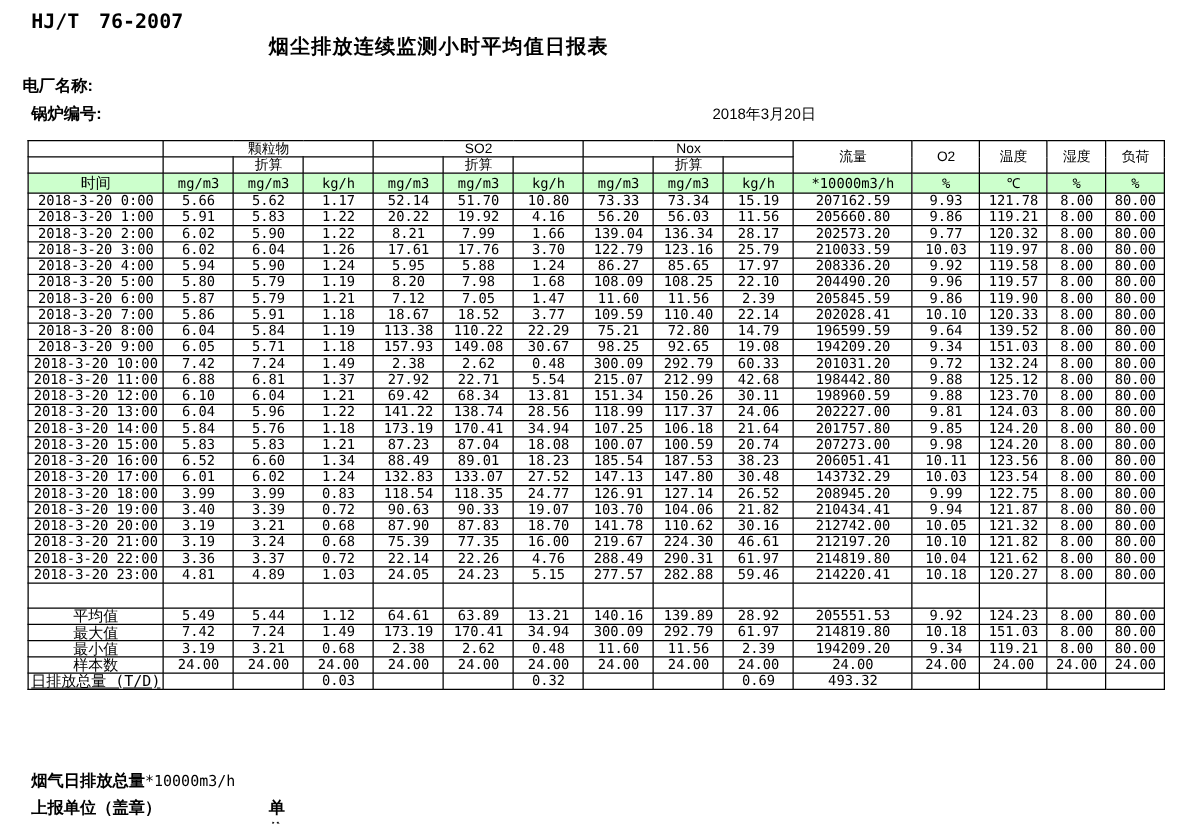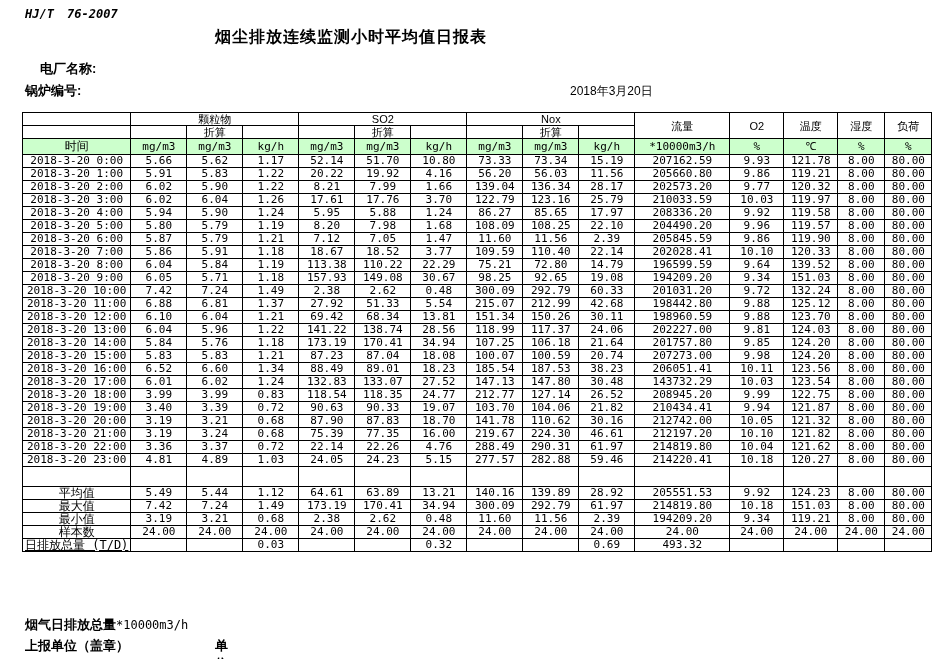--- a/index.html
+++ b/index.html
@@ -3,28 +3,28 @@
 <meta charset="utf-8">
 <style>
   * { box-sizing: border-box; }
   html,body { margin:0; padding:0; background:#fff; }
   .page {
     position:relative; width:948px; height:659px; background:#ffffff;
     font-family:"Liberation Sans","DejaVu Sans",sans-serif; color:#000;
     overflow:hidden;
   }
   .std {
-    position:absolute; left:25px; top:7px; font-size:12px; font-weight:bold;
-    font-family:"DejaVu Sans Mono","Liberation Sans",monospace; word-spacing:6px;font-style:italic;
+    position:absolute; left:25px; top:7px; font-size:16px; font-weight:bold;
+    font-family:"DejaVu Sans Mono","Liberation Sans",monospace; word-spacing:6px;
   }
   .title {
     position:absolute; left:215px; top:27px; font-size:16px; font-weight:bold;
     letter-spacing:1px;
   }
-  .plant { position:absolute; left:40px; top:60px; font-size:13px; font-weight:bold; }
+  .plant { position:absolute; left:18px; top:60px; font-size:13px; font-weight:bold; }
   .boiler { position:absolute; left:25px; top:82px; font-size:13px; font-weight:bold; }
   .date { position:absolute; left:570px; top:83px; font-size:12px; font-weight:normal; }
 
   table.report {
     position:absolute; left:22px; top:112px;
     border-collapse:collapse; table-layout:fixed;
     font-size:11px;
   }
   table.report td {
     border:1px solid #000; text-align:center; padding:0 2px;
@@ -313,21 +313,21 @@
           <td class="num-cell">132.24</td>
           <td class="num-cell">8.00</td>
           <td class="num-cell">80.00</td>
         </tr>
         <tr>
           <td class="time-cell">2018-3-20 11:00</td>
           <td class="num-cell">6.88</td>
           <td class="num-cell">6.81</td>
           <td class="num-cell">1.37</td>
           <td class="num-cell">27.92</td>
-          <td class="num-cell">51.33</td>
+          <td class="num-cell">22.71</td>
           <td class="num-cell">5.54</td>
           <td class="num-cell">215.07</td>
           <td class="num-cell">212.99</td>
           <td class="num-cell">42.68</td>
           <td class="flow-cell">198442.80</td>
           <td class="num-cell">9.88</td>
           <td class="num-cell">125.12</td>
           <td class="num-cell">8.00</td>
           <td class="num-cell">80.00</td>
         </tr>
@@ -434,21 +434,21 @@
           <td class="num-cell">80.00</td>
         </tr>
         <tr>
           <td class="time-cell">2018-3-20 18:00</td>
           <td class="num-cell">3.99</td>
           <td class="num-cell">3.99</td>
           <td class="num-cell">0.83</td>
           <td class="num-cell">118.54</td>
           <td class="num-cell">118.35</td>
           <td class="num-cell">24.77</td>
-          <td class="num-cell">212.77</td>
+          <td class="num-cell">126.91</td>
           <td class="num-cell">127.14</td>
           <td class="num-cell">26.52</td>
           <td class="flow-cell">208945.20</td>
           <td class="num-cell">9.99</td>
           <td class="num-cell">122.75</td>
           <td class="num-cell">8.00</td>
           <td class="num-cell">80.00</td>
         </tr>
         <tr>
           <td class="time-cell">2018-3-20 19:00</td>

